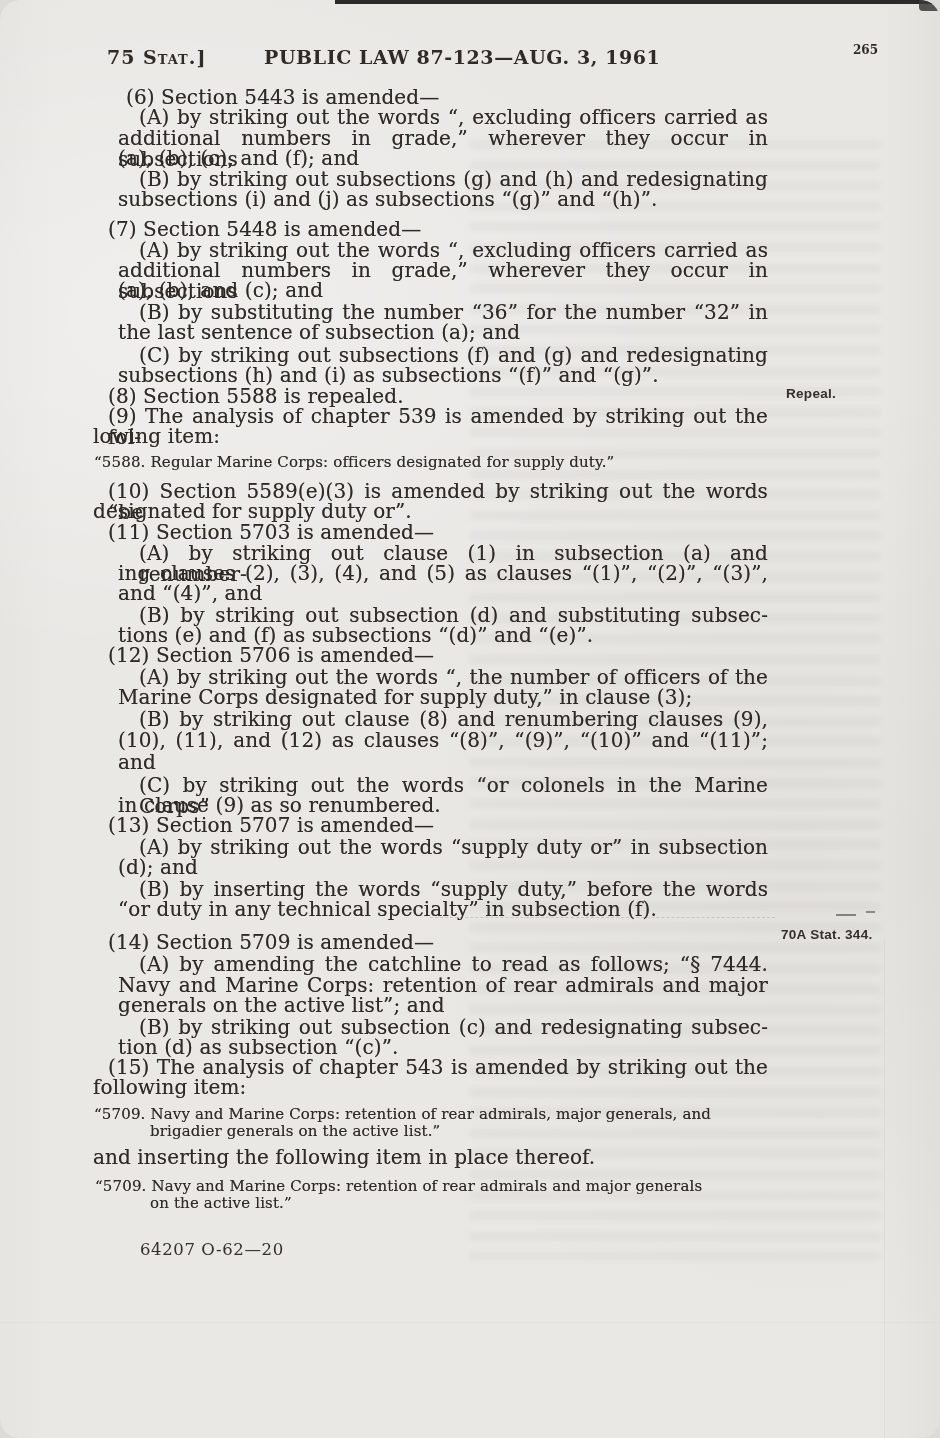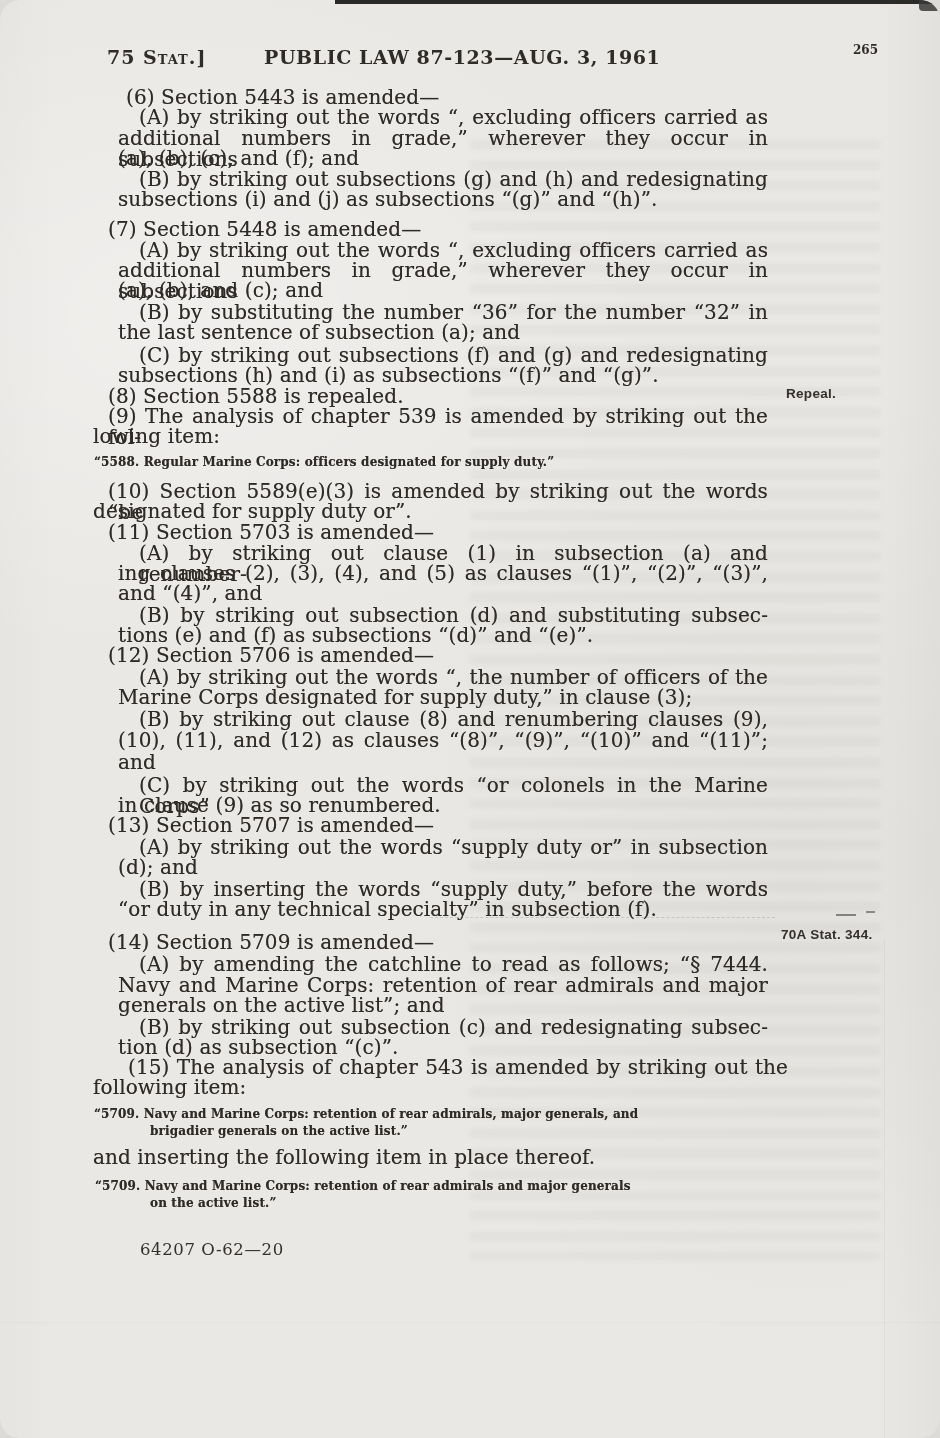--- a/index.html
+++ b/index.html
@@ -26,21 +26,21 @@
   
   .hdr{position:absolute;font-weight:bold;white-space:nowrap;}
   #stat-label{left:107px;top:46px;font-size:19px;font-variant:small-caps;letter-spacing:1px;}
   #pl-title{left:264px;top:46px;font-size:19px;letter-spacing:0.6px;}
   #page-num{left:853px;top:43px;font-size:12px;}
 
   
   .ln{position:absolute;height:22px;line-height:21px;font-size:20px;letter-spacing:0.1px;
       color:#2e2a26;text-shadow:0 0 0.5px rgba(46,42,38,0.55);white-space:nowrap;}
   .ln.j{white-space:normal;text-align:justify;text-align-last:justify;word-spacing:0.5px;}
-  .ln.sm{font-size:12px;font-weight:bold;letter-spacing:0.15px;line-height:19px;}
+  .ln.sm{font-size:15px;font-weight:normal;letter-spacing:0.15px;line-height:19px;}
 
   
   .mnote{position:absolute;font-family:"Liberation Sans","DejaVu Sans",sans-serif;
          font-weight:bold;font-size:13.5px;letter-spacing:0.3px;color:#34302c;white-space:nowrap;}
   #mnote-repeal{left:786px;top:386px;}
   #mnote-stat{left:781px;top:927px;}
 
   
   #imprint{position:absolute;left:140px;top:1240px;font-size:16.5px;letter-spacing:0.6px;color:#34302c;white-space:nowrap;}
 </style>
@@ -101,21 +101,21 @@
       <div class="ln j" style="top: 837px; left: 139px; width: 629px;">(A) by striking out the words “supply duty or” in subsection</div>
       <div class="ln" style="top: 857px; left: 118px;">(d); and</div>
       <div class="ln j" style="top: 879px; left: 139px; width: 629px;">(B) by inserting the words “supply duty,” before the words</div>
       <div class="ln" style="top: 899px; left: 118px;">“or duty in any technical specialty” in subsection (f).</div>
       <div class="ln" style="top: 932px; left: 108px;">(14) Section 5709 is amended—</div>
       <div class="ln j" style="top: 954px; left: 139px; width: 629px;">(A) by amending the catchline to read as follows; “§ 7444.</div>
       <div class="ln j" style="top: 975px; left: 118px; width: 650px;">Navy and Marine Corps: retention of rear admirals and major</div>
       <div class="ln" style="top: 995px; left: 118px;">generals on the active list”; and</div>
       <div class="ln j" style="top: 1017px; left: 139px; width: 629px;">(B) by striking out subsection (c) and redesignating subsec-</div>
       <div class="ln" style="top: 1037px; left: 118px;">tion (d) as subsection “(c)”.</div>
-      <div class="ln j" style="top: 1057px; left: 108px; width: 660px; margin-left: 20px;">(15) The analysis of chapter 543 is amended by striking out the</div>
+      <div class="ln j" style="top: 1057px; left: 108px; width: 660px;">(15) The analysis of chapter 543 is amended by striking out the</div>
       <div class="ln" style="top: 1077px; left: 93px;">following item:</div>
       <div class="ln sm" style="top: 1105px; left: 94px;">“5709. Navy and Marine Corps: retention of rear admirals, major generals, and</div>
       <div class="ln sm" style="top: 1122px; left: 150px;">brigadier generals on the active list.”</div>
       <div class="ln" style="top: 1147px; left: 93px;">and inserting the following item in place thereof.</div>
       <div class="ln sm" style="top: 1177px; left: 95px;">“5709. Navy and Marine Corps: retention of rear admirals and major generals</div>
       <div class="ln sm" style="top: 1194px; left: 150px;">on the active list.”</div>
     </div>
 
   <div class="mnote" id="mnote-repeal">Repeal.</div>
   <div class="mnote" id="mnote-stat">70A Stat. 344.</div>

